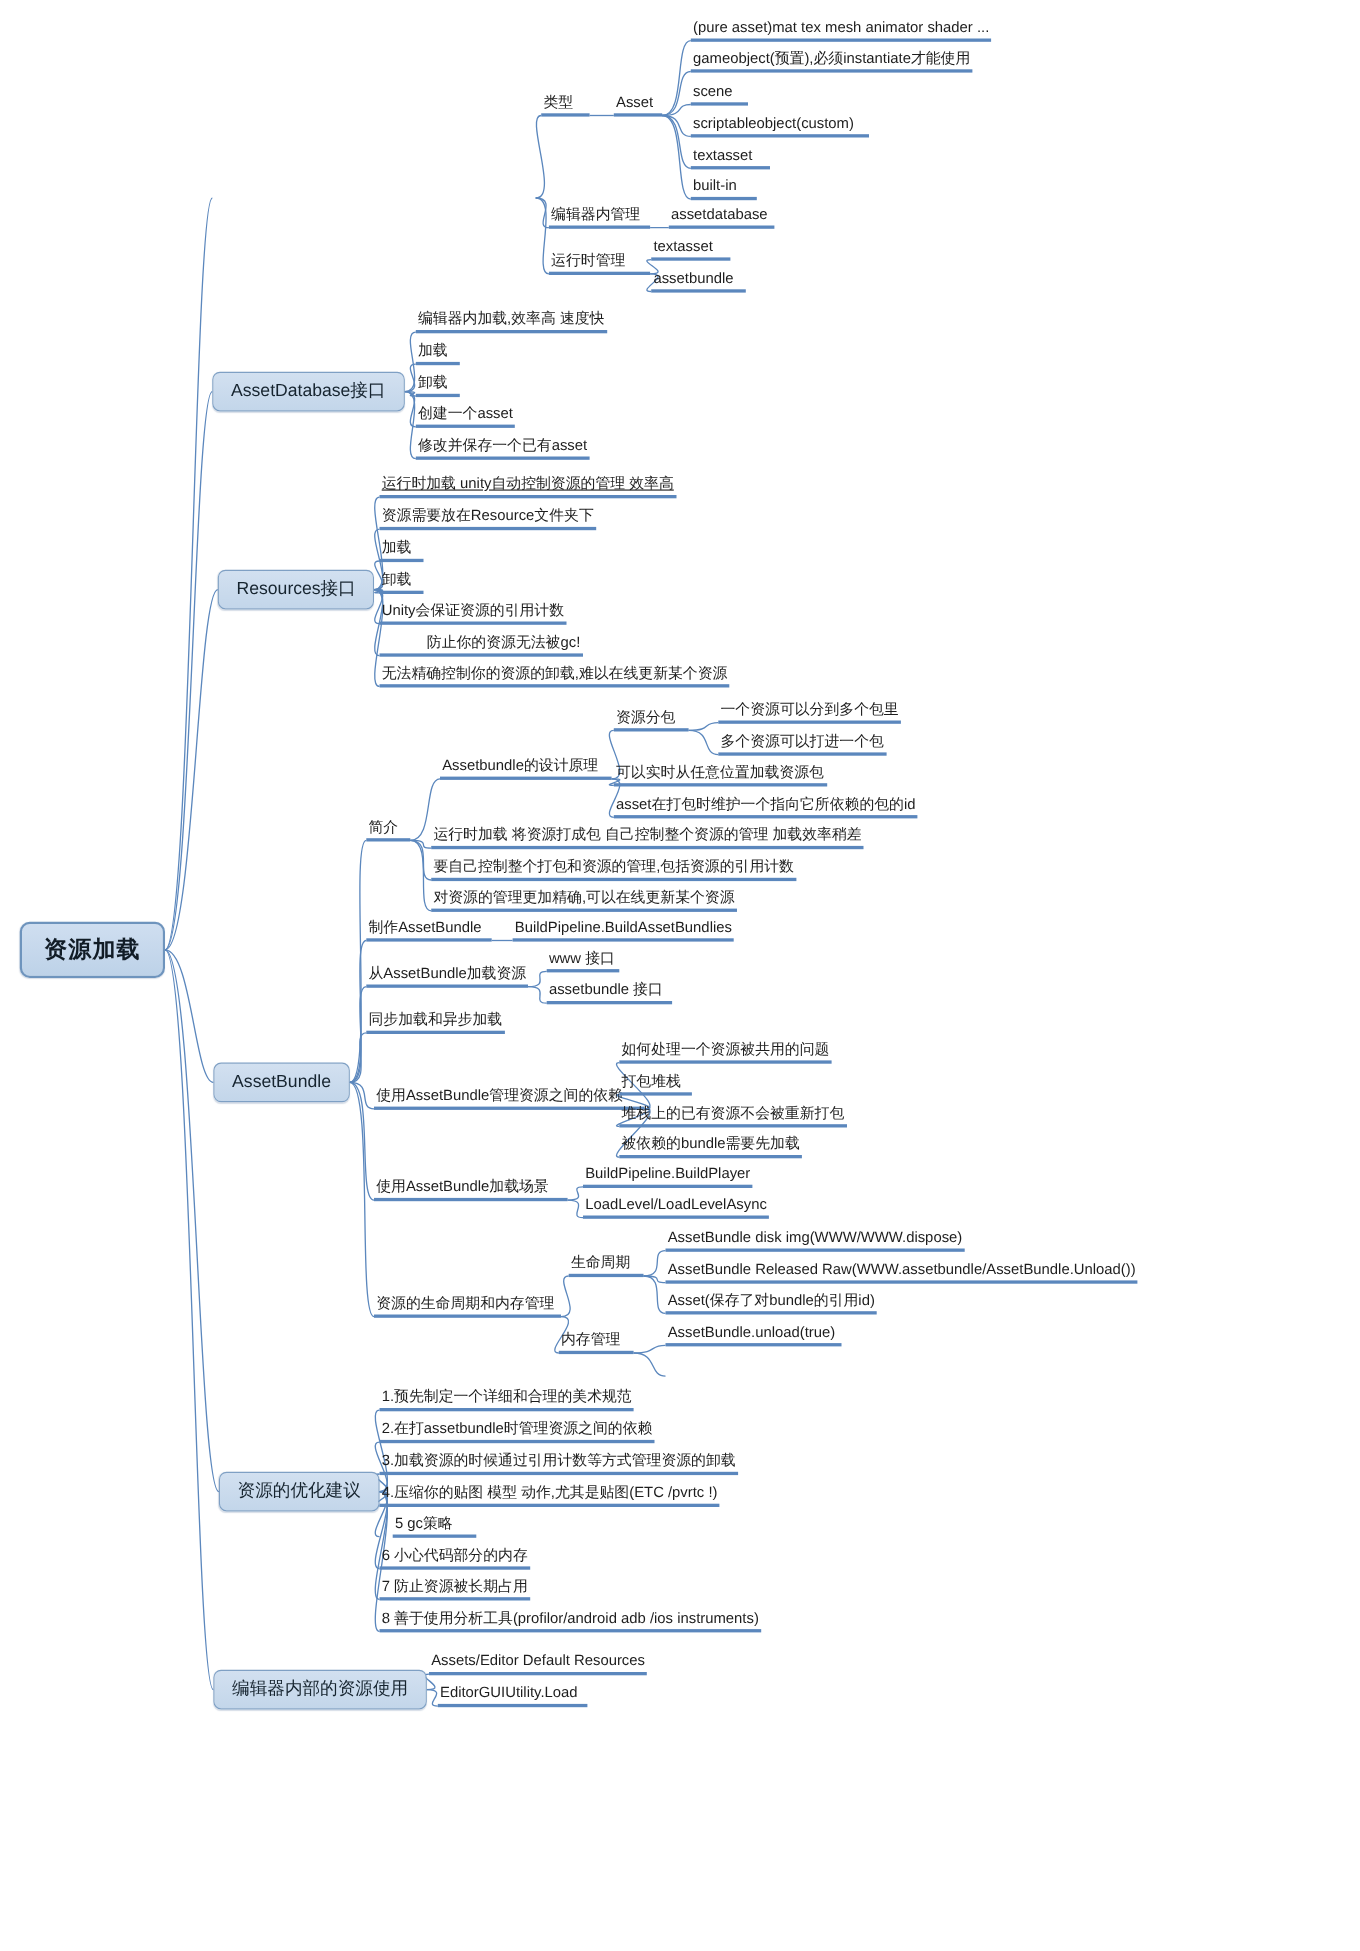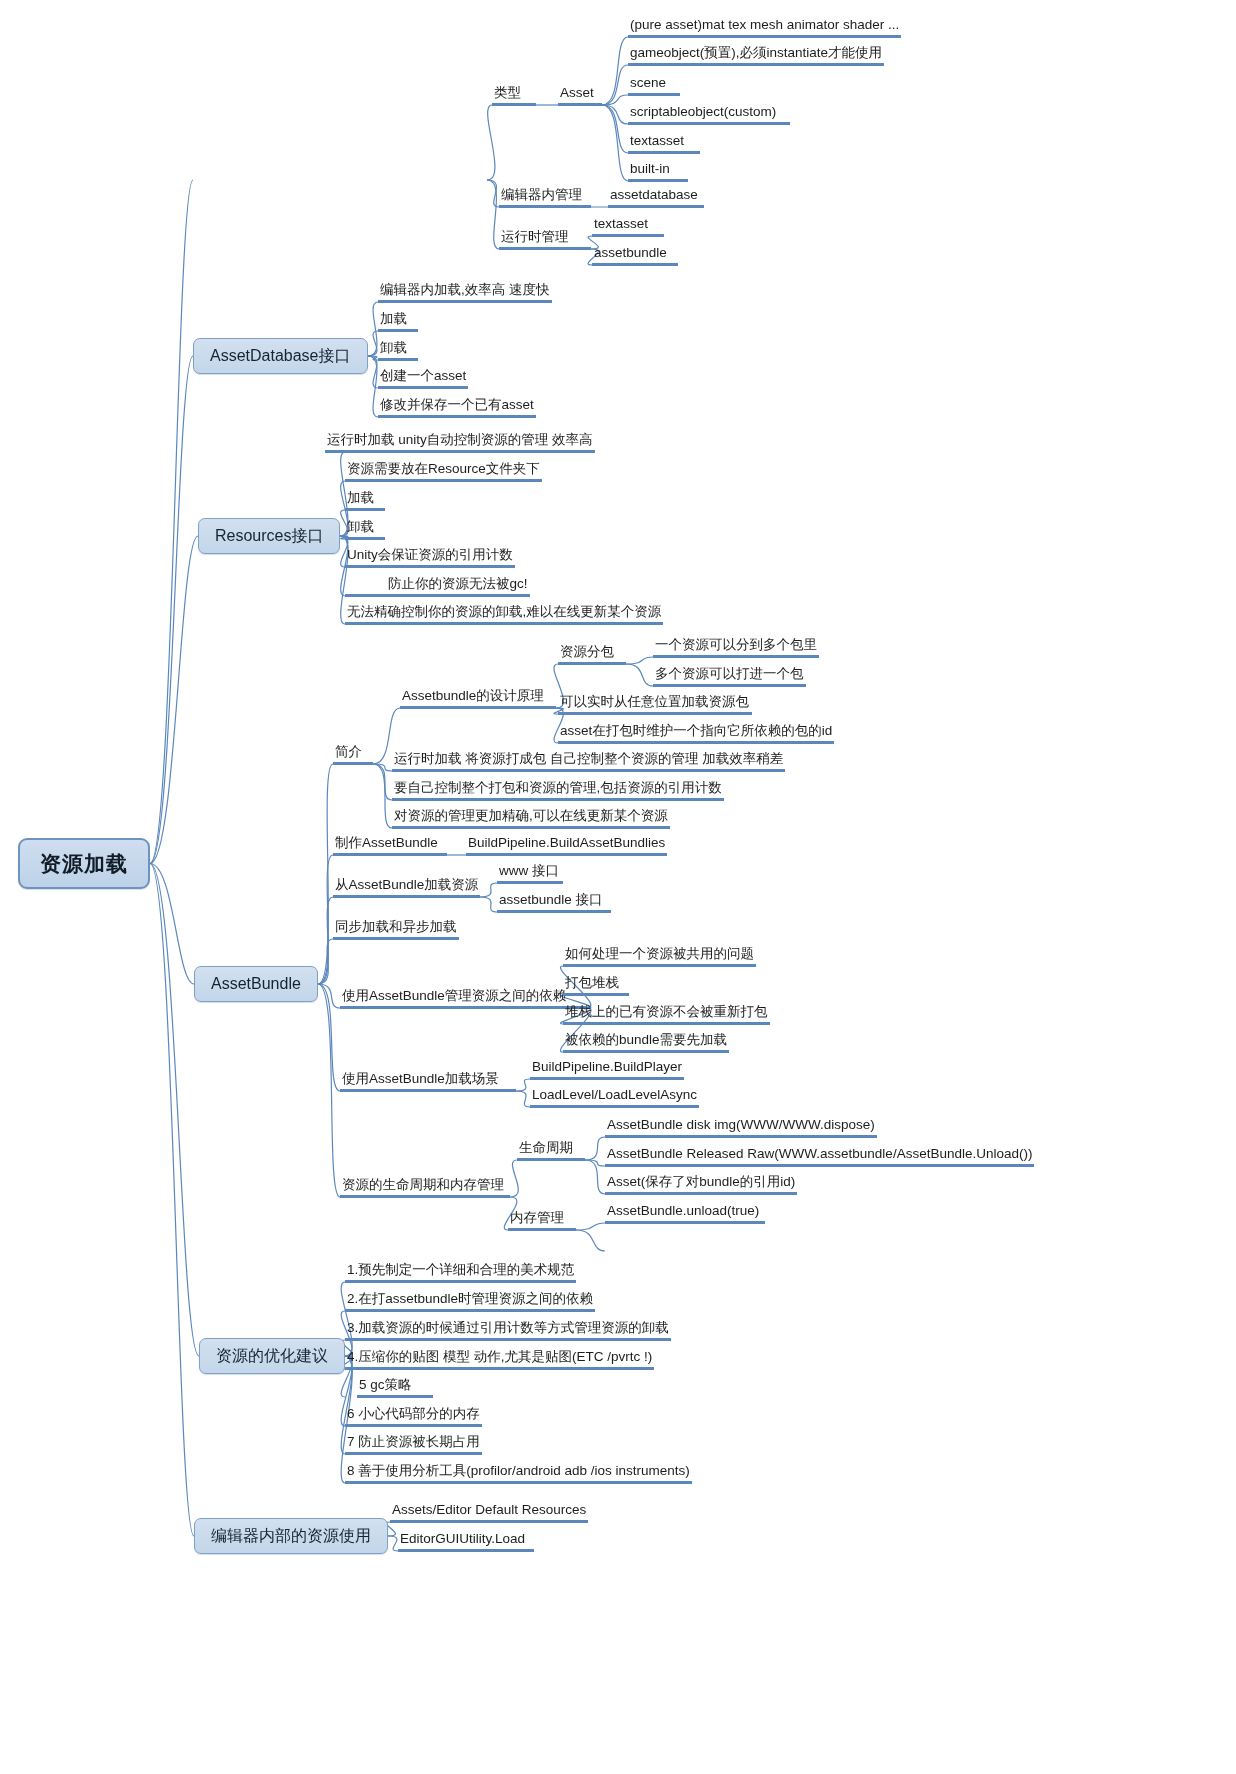--- a/index.html
+++ b/index.html
@@ -197,21 +197,21 @@
     </div>
     <div class="node plain" style="left: 378px; top: 369px;">
       <span class="label" style="min-width: 84px;">创建一个asset</span>
     </div>
     <div class="node plain" style="left: 378px; top: 398px;">
       <span class="label" style="min-width: 144px;">修改并保存一个已有asset</span>
     </div>
     <div class="node boxed" style="left: 198px; top: 518px;">
       <span class="label">Resources接口</span>
     </div>
-    <div class="node plain" style="left: 325px; top: 433px;">
+    <div class="node plain" style="left: 345px; top: 433px; text-decoration: underline;">
       <span class="label" style="min-width: 262px;">运行时加载 unity自动控制资源的管理 效率高</span>
     </div>
     <div class="node plain" style="left: 345px; top: 462px;">
       <span class="label" style="min-width: 192px;">资源需要放在Resource文件夹下</span>
     </div>
     <div class="node plain" style="left: 345px; top: 491px;">
       <span class="label" style="min-width: 36px;">加载</span>
     </div>
     <div class="node plain" style="left: 345px; top: 520px;">
       <span class="label" style="min-width: 36px;">卸载</span>

